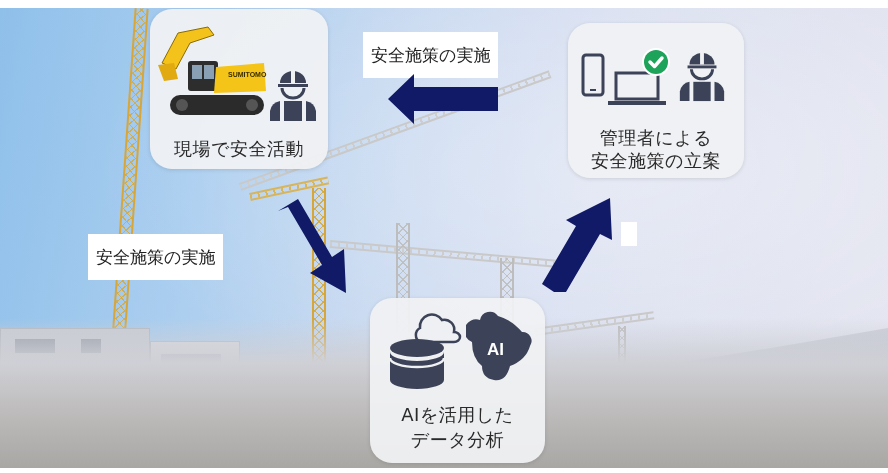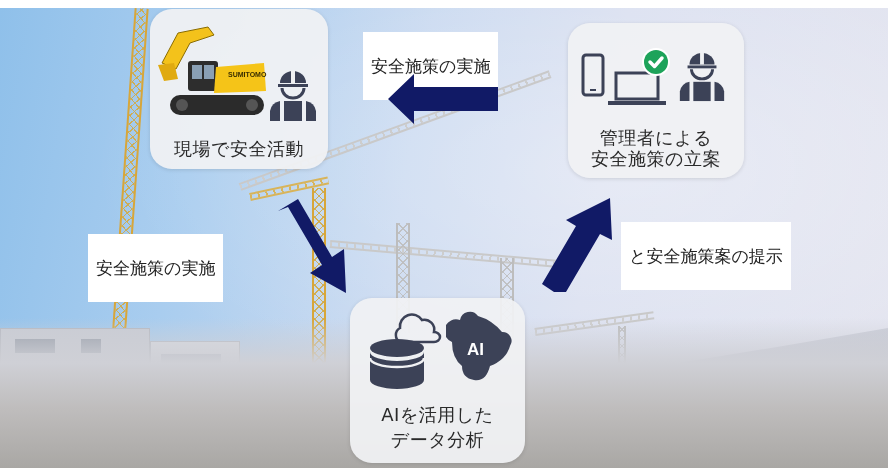--- a/index.html
+++ b/index.html
@@ -56,21 +56,21 @@
       border-radius: 22px;
       box-shadow: 0 1px 4px rgba(0,0,0,0.12);
     }
     .card-label {
       position: absolute; left: 0; width: 100%;
       text-align: center; color: #2a2a2a; font-size: 18px; line-height: 23px;
       letter-spacing: 0.5px;
     }
     .tag {
       position: absolute; background: #ffffff; color: #222222;
-      font-size: 17px; line-height: 22px; padding: 23px 8px; white-space: nowrap;
+      font-size: 17px; line-height: 22px; padding: 12px 8px; white-space: nowrap;
     }
     .tag .line { display: block; }
     .arrow { position: absolute; }
     svg { display: block; }
   </style>
 </head>
 <body>
 
 <div class="frame">
 
@@ -146,24 +146,24 @@
     <svg style="position:absolute; left:108px; top:28px;" width="52" height="52" viewBox="0 0 54 54">
       <path d="M14 14 A13 12 0 0 1 40 14 Z" fill="#3c4257"></path>
       <rect x="12" y="15" width="30" height="3" fill="#3c4257"></rect>
       <rect x="25" y="2" width="4" height="12" fill="#f0f1f3"></rect>
       <path d="M16 19 A11 10 0 0 0 38 19" fill="none" stroke="#3c4257" stroke-width="3"></path>
       <path d="M4 52 L4 42 A12 12 0 0 1 14 32 L14 52 Z" fill="#3c4257"></path>
       <rect x="18" y="32" width="18" height="20" fill="#3c4257"></rect>
       <path d="M40 32 A12 12 0 0 1 50 42 L50 52 L40 52 Z" fill="#3c4257"></path>
     </svg>
     <div class="card-label" style="top:103px;">管理者による</div>
-    <div class="card-label" style="top:126px;font-family:Liberation Mono, monospace;">安全施策の立案</div>
+    <div class="card-label" style="top:126px;">安全施策の立案</div>
   </div>
 
-  <div class="card" style="left:350px; top:290px; width:175px; height:165px;">
+  <div class="card" style="left:370px; top:290px; width:175px; height:165px;">
     <svg style="position:absolute; left:40px; top:12px;" width="52" height="36" viewBox="0 0 52 36">
       <path d="M10 32 A8 8 0 0 1 10 18 A12 12 0 0 1 32 10 A10 10 0 0 1 44 22 A6 5 0 0 1 44 32 Z" fill="none" stroke="#3c4257" stroke-width="2.5"></path>
     </svg>
     <svg style="position:absolute; left:18px; top:40px;" width="58" height="52" viewBox="0 0 58 52">
       <ellipse cx="29" cy="10" rx="27" ry="9" fill="#3c4257"></ellipse>
       <path d="M2 14 L2 42 A27 9 0 0 0 56 42 L56 14 A27 9 0 0 1 2 14 Z" fill="#3c4257"></path>
       <path d="M2 20 A27 9 0 0 0 56 20" fill="none" stroke="#f0f1f3" stroke-width="2.5"></path>
     </svg>
     <svg style="position:absolute; left:96px; top:12px;" width="70" height="74" viewBox="0 0 70 74">
       <path d="M14 10 A10 10 0 0 1 32 6 Q46 10 56 22 A9 9 0 0 1 64 36 Q60 50 44 56 Q40 72 28 70 Q16 68 16 56 Q6 48 6 32 A10 10 0 0 1 14 10 Z" fill="#3c4257"></path>
@@ -173,21 +173,20 @@
     <div class="card-label" style="top:130px;text-align:center;">データ分析</div>
   </div>
 
   <div class="tag" style="left:363px; top:24px;">
     <span>安全施策の実施</span>
   </div>
   <div class="tag" style="left:88px; top:226px;">
     <span>安全施策の実施</span>
   </div>
   <div class="tag" style="left:621px; top:214px;">
-    <span class="line">と安全施策案の提示</span>
   </div>
 
   <svg class="arrow" style="left:388px; top:66px;" width="112" height="50" viewBox="0 0 112 50">
     <polygon points="0,25 26,0 26,13 110,13 110,37 26,37 26,50" fill="#111a66"></polygon>
   </svg>
   <svg class="arrow" style="left:268px; top:183px;" width="90" height="104" viewBox="0 0 90 104">
     <polygon points="10,20 30,8 64,66 76,58 78,102 42,82 54,74 20,16" fill="#111a66"></polygon>
   </svg>
   <svg class="arrow" style="left:540px; top:180px;" width="80" height="106" viewBox="0 0 80 106">
     <polygon points="14,104 2,96 36,38 26,32 70,10 72,52 60,46 26,104" fill="#111a66"></polygon>

